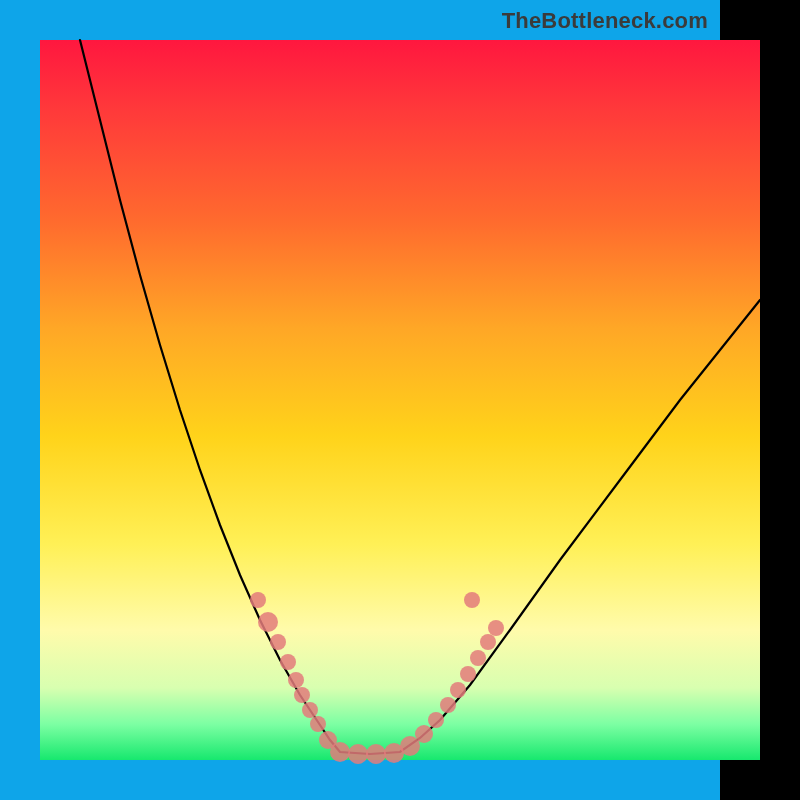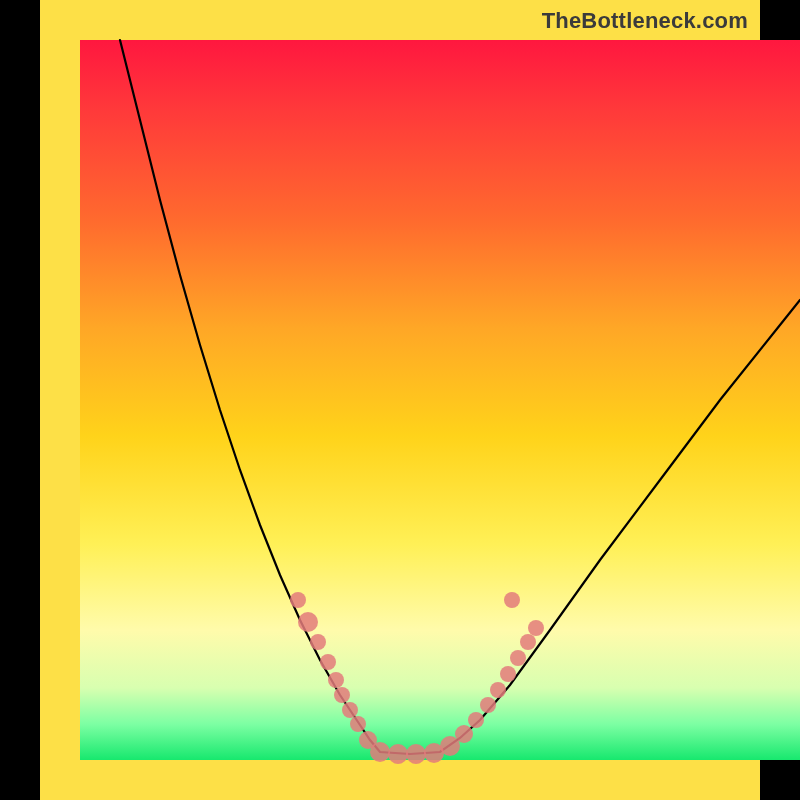--- a/index.html
+++ b/index.html
@@ -1,22 +1,21 @@
 <!DOCTYPE html>
 <html><head>
 <meta charset="utf-8">
 <style>
   * { margin: 0; padding: 0; box-sizing: border-box; }
   html, body { width: 800px; height: 800px; overflow: hidden; background: #000; }
   .frame {
     position: relative;
     width: 720px;
     height: 800px;
-    background: #fde047;
-    margin-left: 40px;
+    background: #0ea5e9;
   }
   .plot-area {
     position: absolute;
     left: 40px;
     top: 40px;
     width: 720px;
     height: 720px;
     background: linear-gradient(to bottom,
       #ff173f 0%,
       #ff3a3a 10%,

